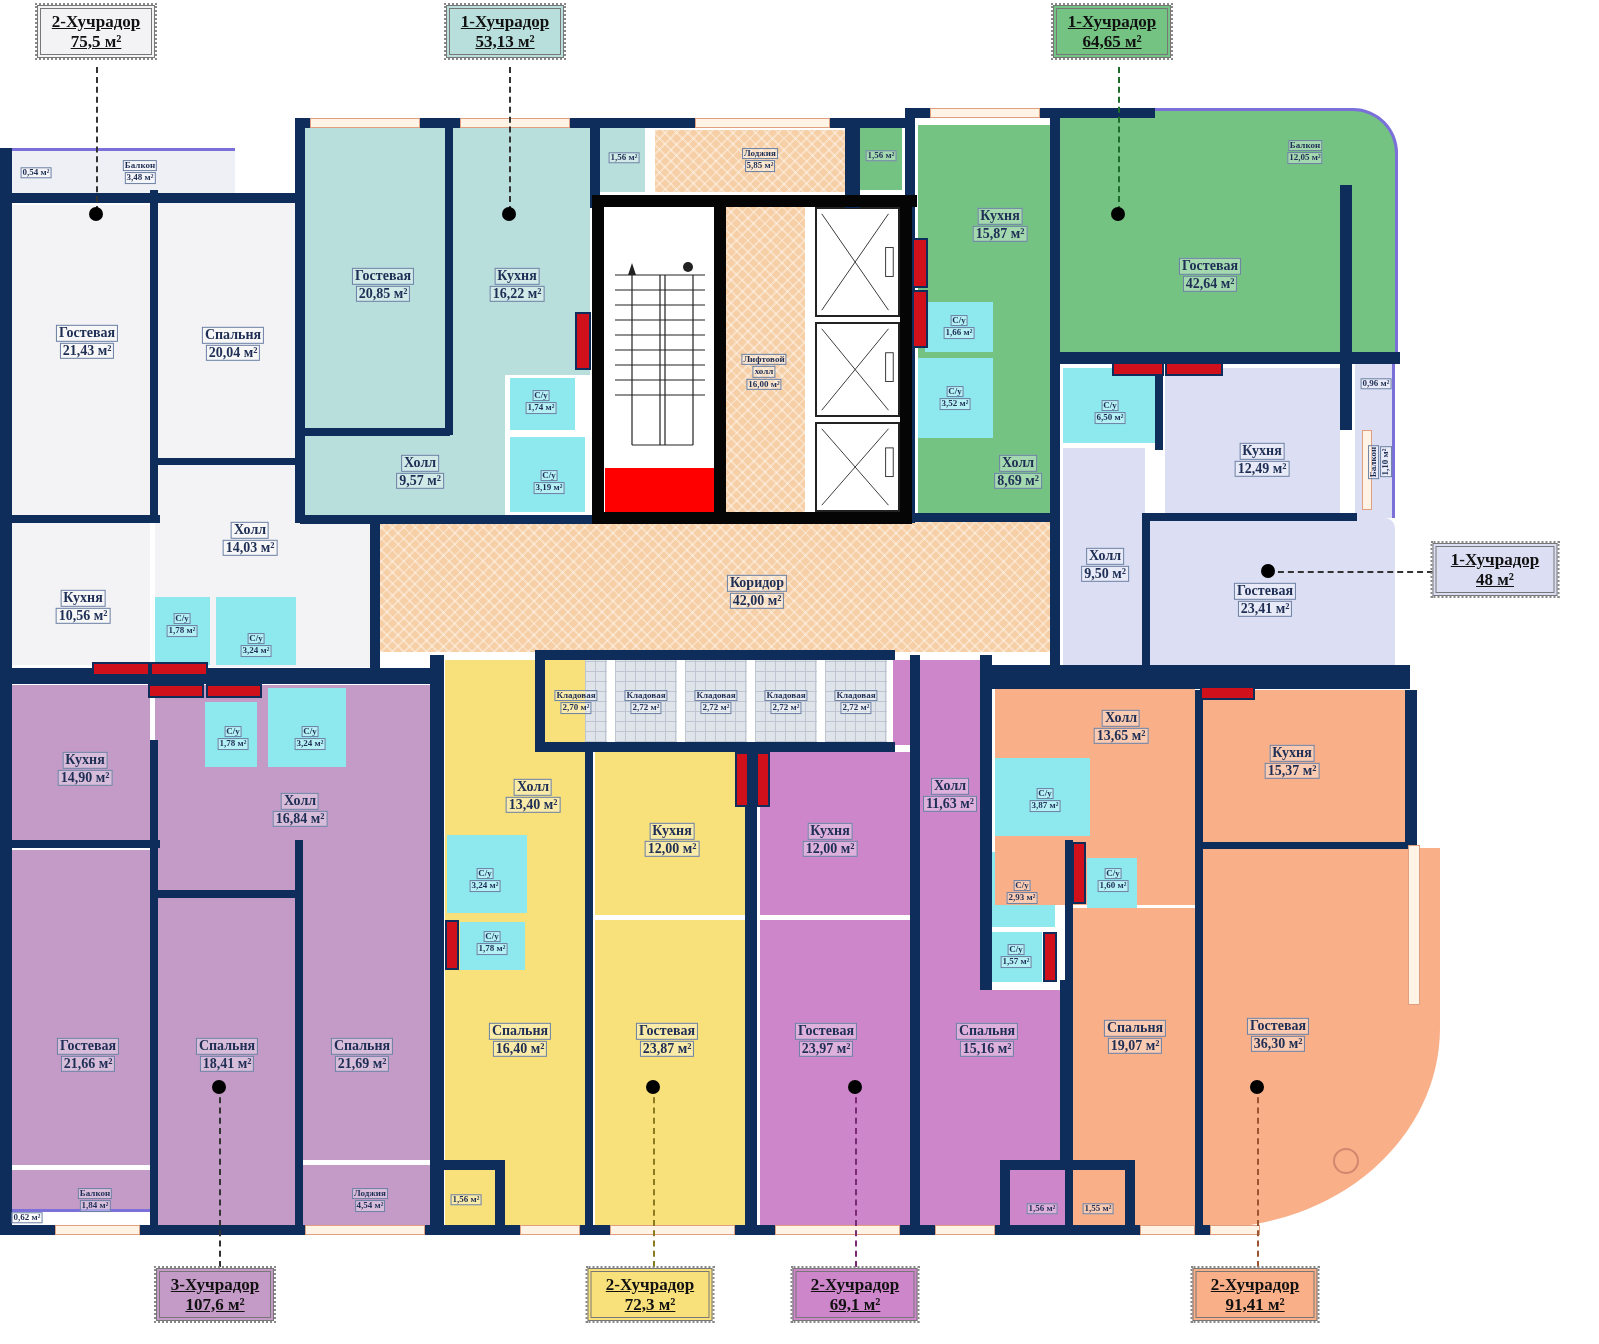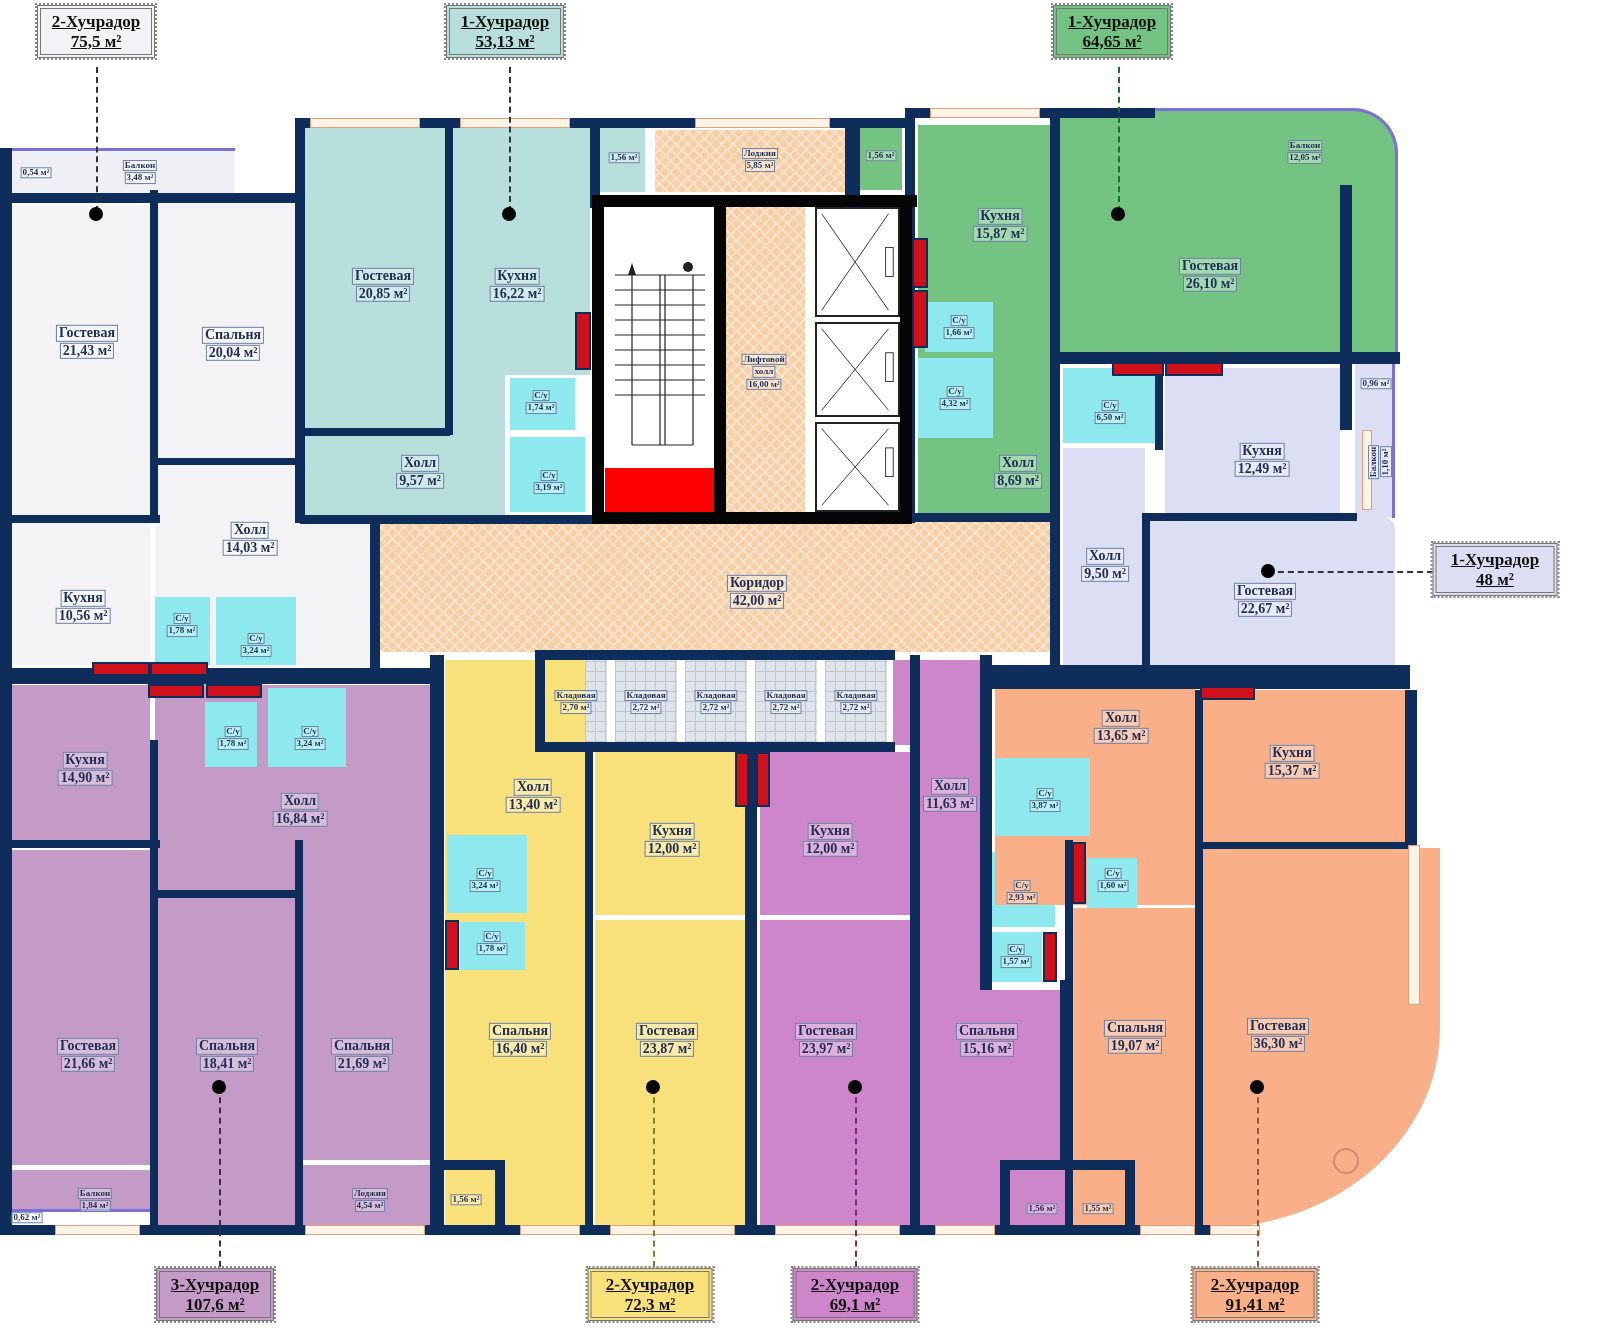--- a/index.html
+++ b/index.html
@@ -310,50 +310,50 @@
   <div class="lbl" style="left:1000px;top:225px;">
       <span>Кухня</span>
       <span>15,87 м²</span>
     </div>
   <div class="lbl small" style="left:1305px;top:152px;">
       <span>Балкон</span>
       <span>12,05 м²</span>
     </div>
   <div class="lbl" style="left:1210px;top:275px;">
       <span>Гостевая</span>
-      <span>26,10 м²</span>
+      <span>42,64 м²</span>
     </div>
   <div class="lbl small" style="left:959px;top:327px;">
       <span>С/у</span>
       <span>1,66 м²</span>
     </div>
   <div class="lbl small" style="left:955px;top:398px;">
       <span>С/у</span>
-      <span>4,32 м²</span>
+      <span>3,52 м²</span>
     </div>
   <div class="lbl" style="left:1018px;top:472px;">
       <span>Холл</span>
       <span>8,69 м²</span>
     </div>
 
   <div class="lbl small" style="left:1110px;top:412px;">
       <span>С/у</span>
       <span>6,50 м²</span>
     </div>
   <div class="lbl" style="left:1262px;top:460px;">
       <span>Кухня</span>
       <span>12,49 м²</span>
     </div>
   <div class="lbl" style="left:1105px;top:565px;">
       <span>Холл</span>
       <span>9,50 м²</span>
     </div>
   <div class="lbl" style="left:1265px;top:600px;">
       <span>Гостевая</span>
-      <span>22,67 м²</span>
+      <span>23,41 м²</span>
     </div>
   <div class="lbl small" style="left:1376px;top:384px;">
       <span>0,96 м²</span>
     </div>
   <div class="lbl small vert" style="left:1380px;top:462px;">
       <span>Балкон</span>
       <span>1,10 м²</span>
     </div>
 
   <div class="lbl" style="left:85px;top:769px;">

